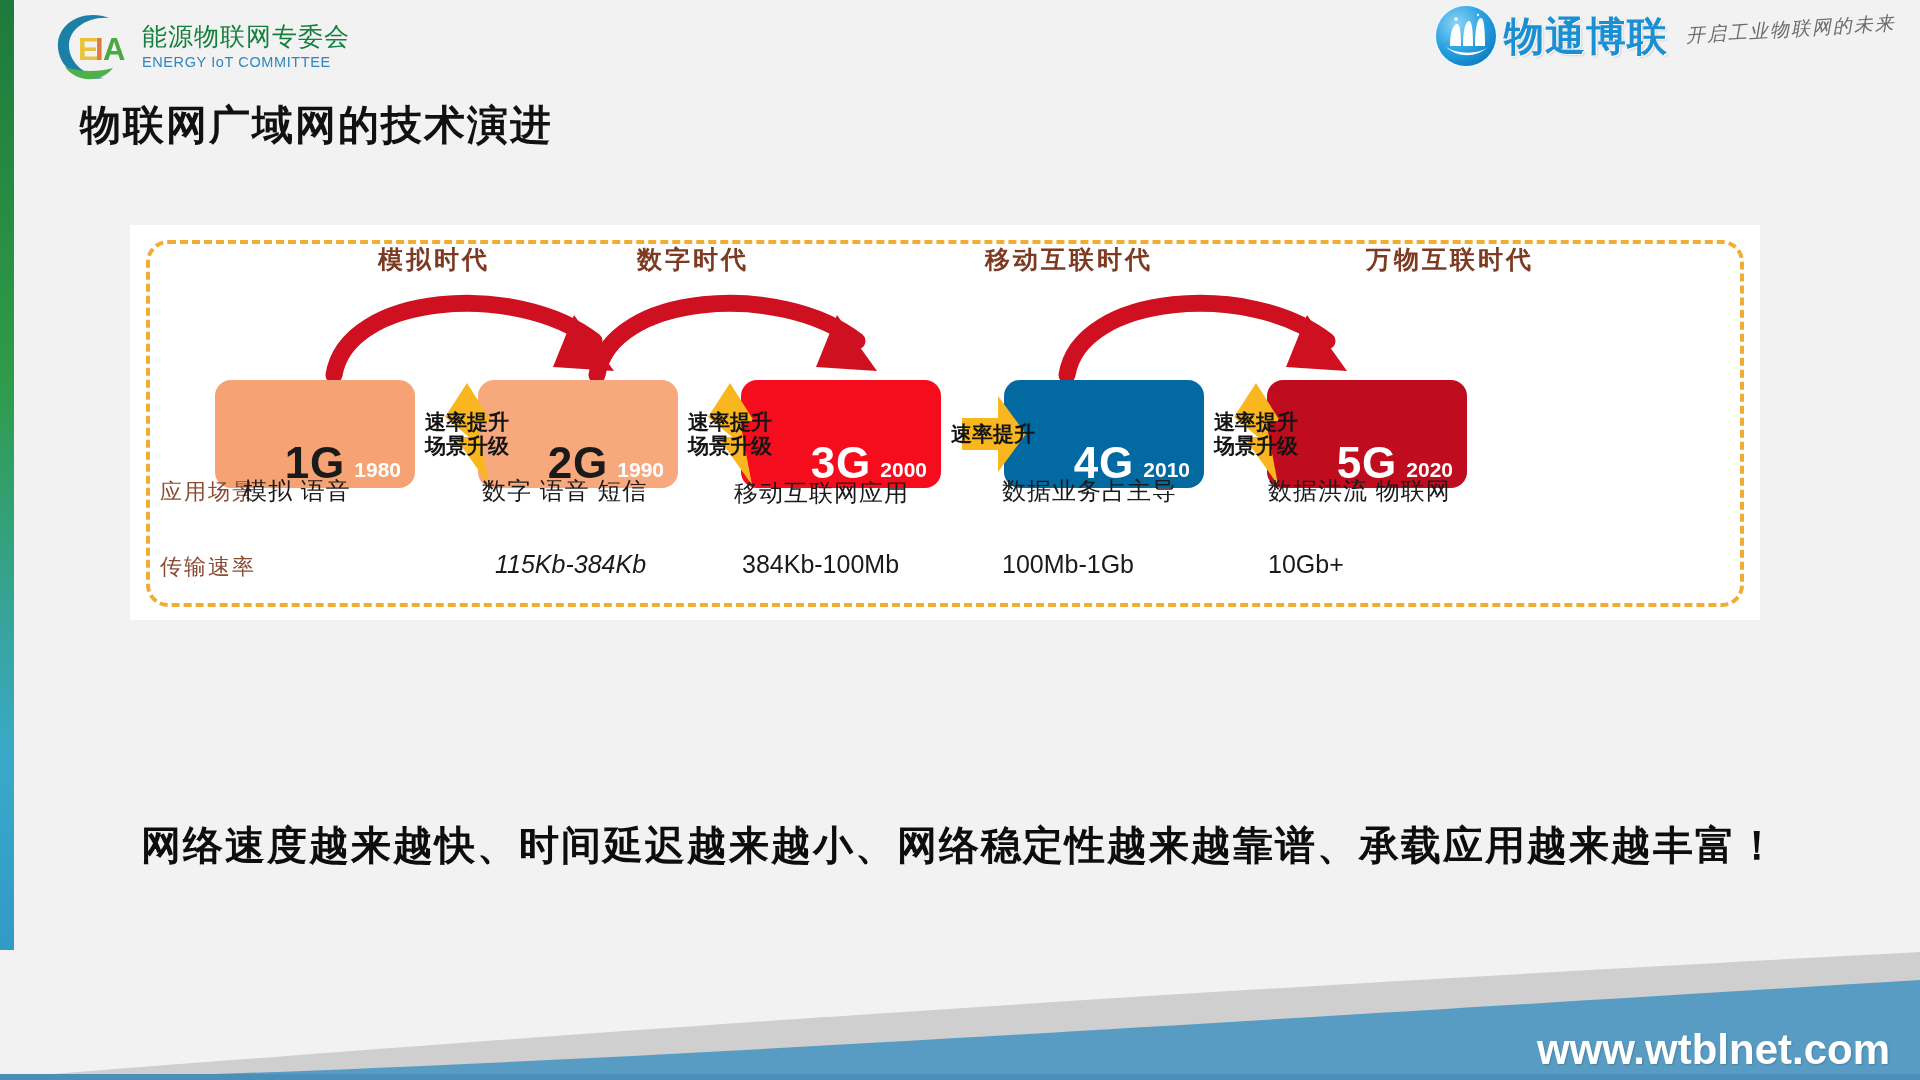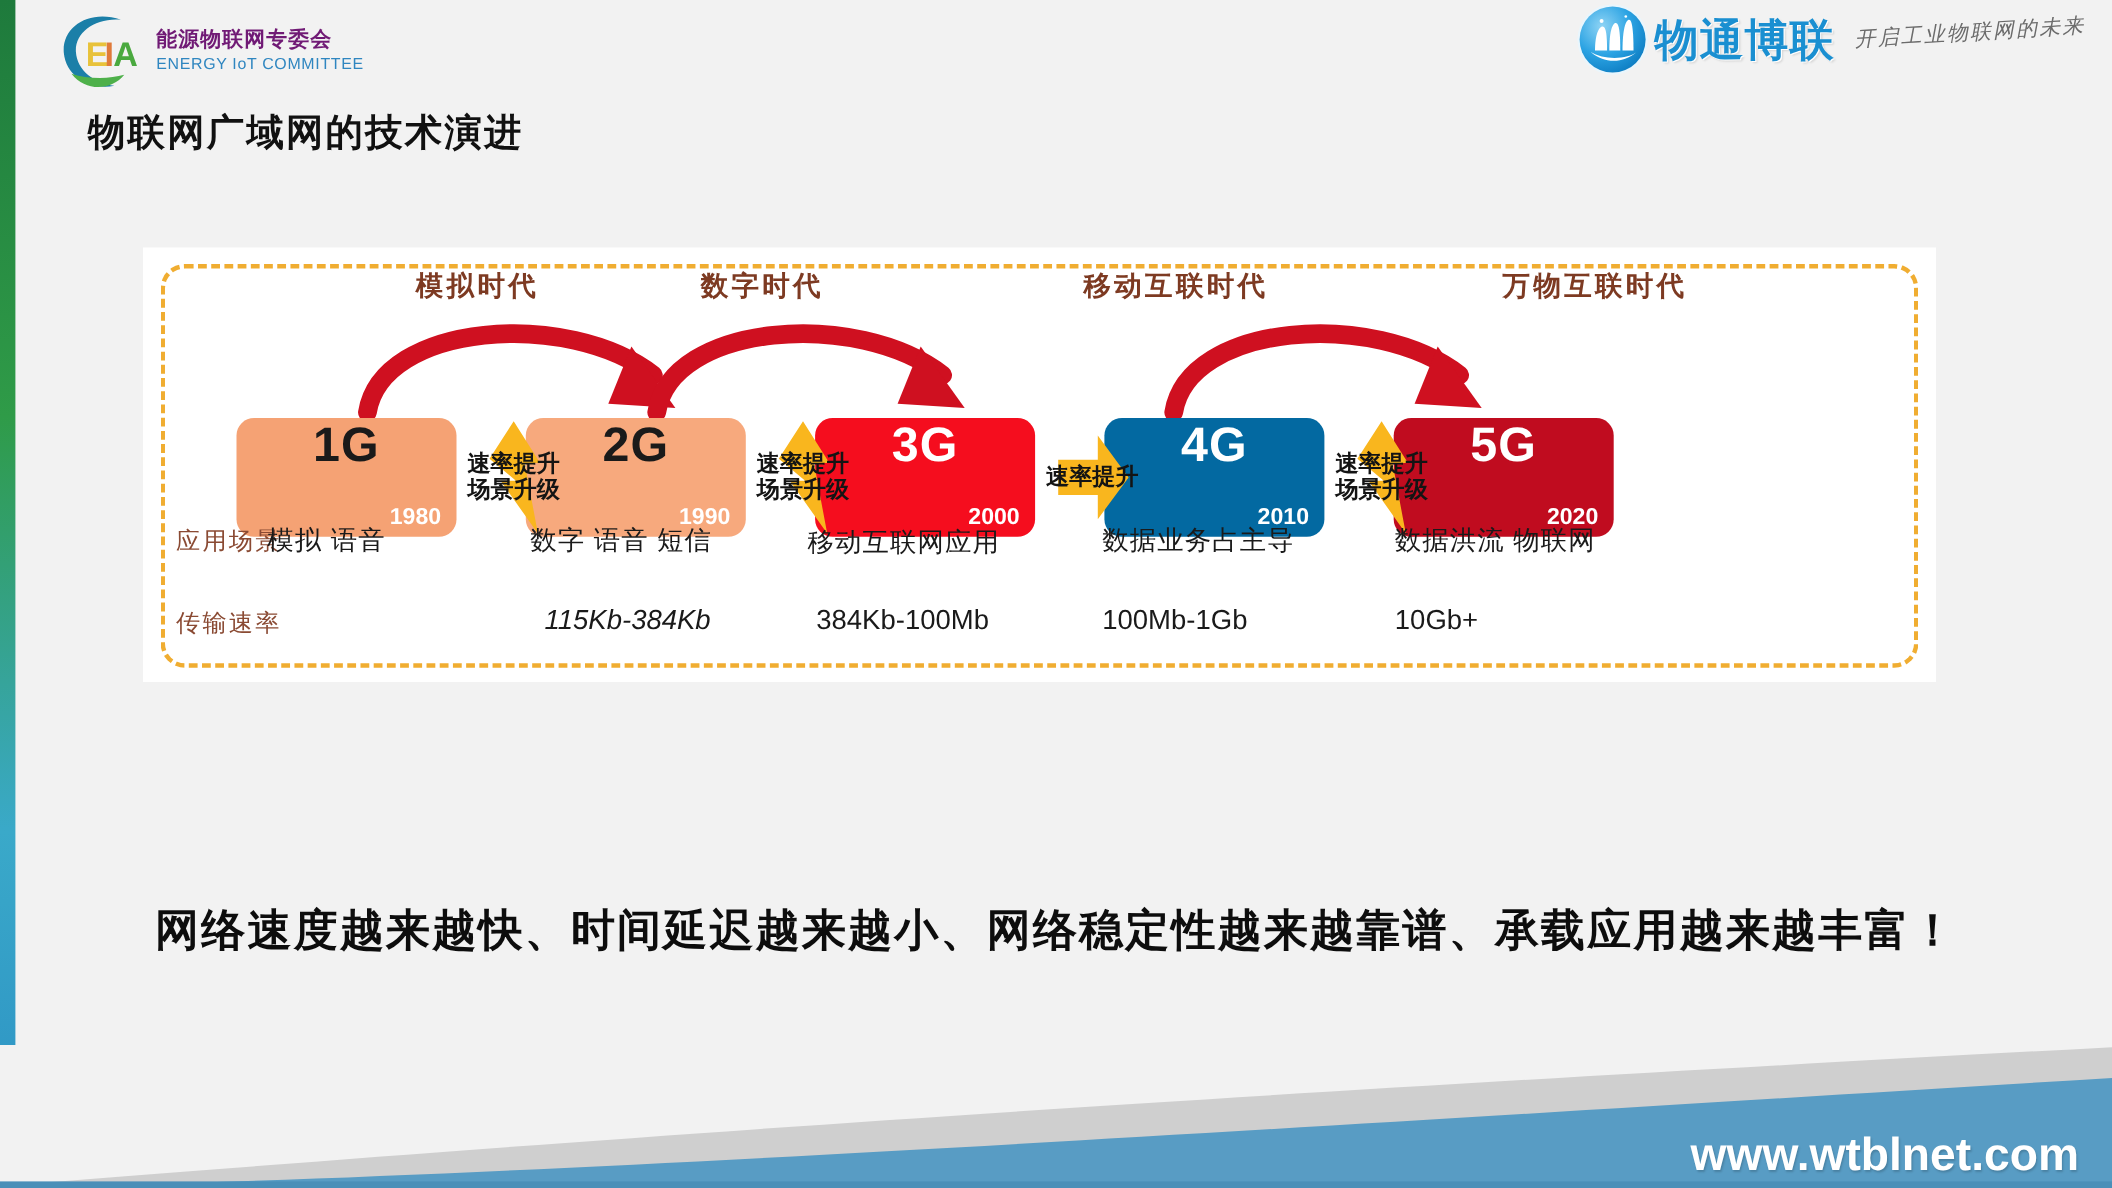--- a/index.html
+++ b/index.html
@@ -16,37 +16,37 @@
     position:absolute;left:0;top:0;width:14px;height:1080px;
     background:linear-gradient(180deg,#1e7a3c 0%, #2f9b48 35%, #3aa9c9 70%, #2b8fc4 100%);
   }
 
   
   #header{position:absolute;left:0;top:0;width:1920px;height:92px;}
 
   #ceia-logo{position:absolute;left:52px;top:10px;display:flex;align-items:center;gap:8px;}
   #ceia-mark{width:82px;height:74px;position:relative;}
   #ceia-text{display:flex;flex-direction:column;line-height:1;}
-  #ceia-cn{font-size:19px;font-weight:bold;color:#701a75;letter-spacing:1px;}
+  #ceia-cn{font-size:25px;font-weight:normal;color:#15803d;letter-spacing:1px;}
   #ceia-en{font-size:14.5px;color:#2f86c0;letter-spacing:.6px;margin-top:6px;}
 
   #wtbl-logo{position:absolute;right:24px;top:6px;display:flex;align-items:center;gap:8px;}
   #wtbl-mark{width:60px;height:60px;border-radius:50%;
     background:radial-gradient(circle at 34% 30%, #8fd4f5 0%, #2ba3e3 45%, #0f7fc4 78%, #0a6aa8 100%);
     position:relative;box-shadow:0 0 0 2px #e9f6fd;}
   #wtbl-cn{font-size:40px;font-weight:bold;color:#1a8fd1;letter-spacing:1px;
     text-shadow:1px 1px 0 #ffffff, 2px 2px 2px rgba(0,0,0,.12);}
   #wtbl-slogan{font-size:19px;color:#6b6b6b;font-style:italic;
     font-family:"DejaVu Serif",serif;letter-spacing:2px;margin-left:10px;
     transform:rotate(-3.5deg);transform-origin:left center;}
 
   
   #page-title{
     position:absolute;left:80px;top:98px;
-    font-size:34px;font-weight:bold;color:#111;letter-spacing:2px;
+    font-size:41px;font-weight:bold;color:#111;letter-spacing:2px;
   }
 
   
   #card{
     position:absolute;left:130px;top:225px;width:1630px;height:395px;
     background:#ffffff;
   }
   #dashed-frame{
     position:absolute;left:16px;top:15px;right:16px;bottom:13px;
     border:4px dashed #f0ad31;border-radius:22px;
@@ -57,21 +57,21 @@
     position:absolute;font-family:"DejaVu Serif",serif;font-weight:bold;
     font-size:25px;color:#7d3a22;letter-spacing:3px;white-space:nowrap;
   }
 
   
   .curve-arrow{position:absolute;}
 
   
   .gen-box{
     position:absolute;width:200px;height:108px;border-radius:16px;
-    display:flex;align-items:flex-start;justify-content:center;position:absolute;
+    display:flex;align-items:flex-end;justify-content:center;position:absolute;
   }
   .gen-label{font-size:44px;font-weight:bold;letter-spacing:1px;}
   .gen-year{position:absolute;right:14px;bottom:6px;font-size:21px;font-weight:bold;}
 
   
   .connector{position:absolute;width:108px;height:108px;}
   .conn-arrow{position:absolute;left:50%;top:50%;transform:translate(-50%,-50%);}
   .conn-text{
     position:absolute;left:0;top:0;width:108px;height:108px;
     display:flex;flex-direction:column;align-items:center;justify-content:center;

